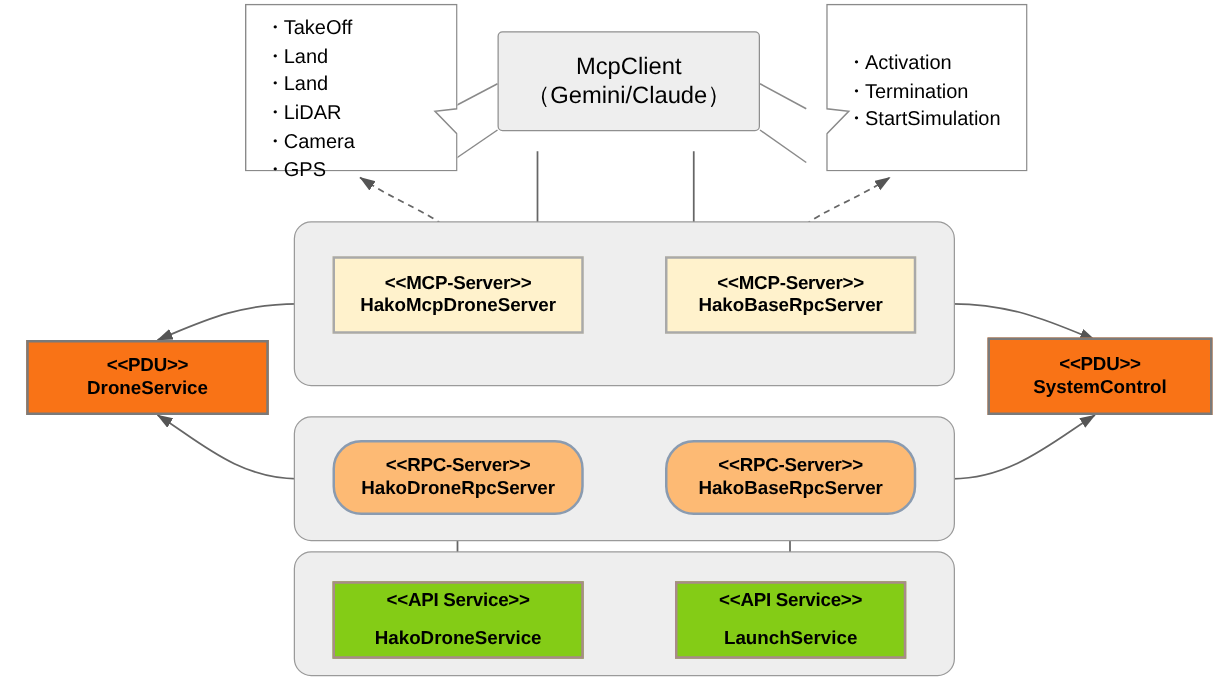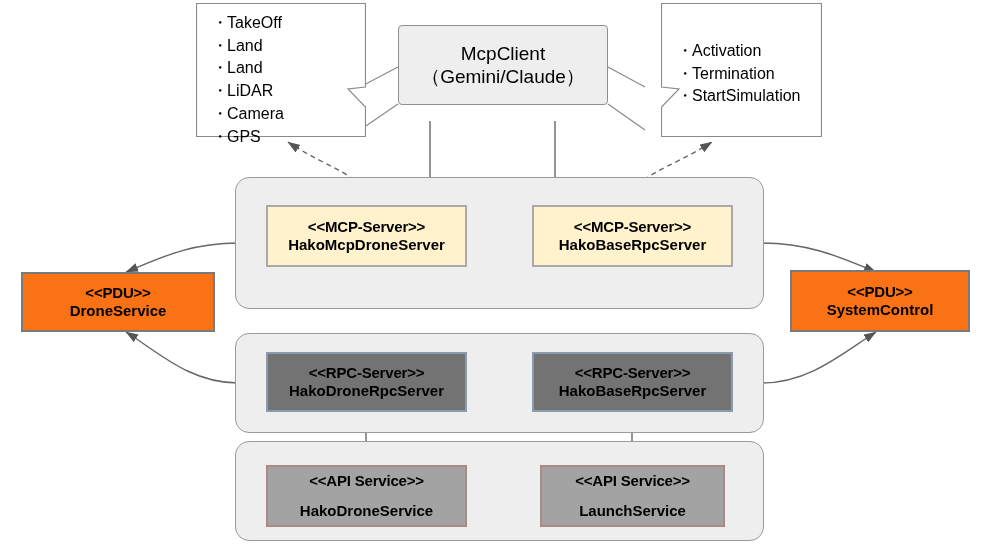--- a/index.html
+++ b/index.html
@@ -93,22 +93,22 @@
   .sbox .stereo {
     font-weight: bold;
     letter-spacing: -0.2px;
   }
   .sbox .name {
     font-weight: bold;
     text-align: right;
   }
 
   .fill-mcp  { background: #fff2cc; border-color: #a9a9a9; }
-  .fill-rpc  { background: #737373; border-color: #8a9bb0; }
-  .fill-api  { background: #a3a3a3; border-color: #a98a8a; gap: 12px; }
+  .fill-rpc  { background: #fdba74; border-color: #8a9bb0; border-radius: 23px; }
+  .fill-api  { background: #84cc16; border-color: #a98a8a; gap: 12px; }
   .fill-pdu  { background: #f97316; border-color: #7a7a7a; }
 </style>
 </head>
 <body>
 
 <div id="stage">
 
   <svg id="edges" viewBox="0 0 981 550" width="981" height="550">
     <defs>
       <marker id="mk-filled" markerWidth="10" markerHeight="10" refX="8.6" refY="3.2" orient="auto" markerUnits="strokeWidth">

